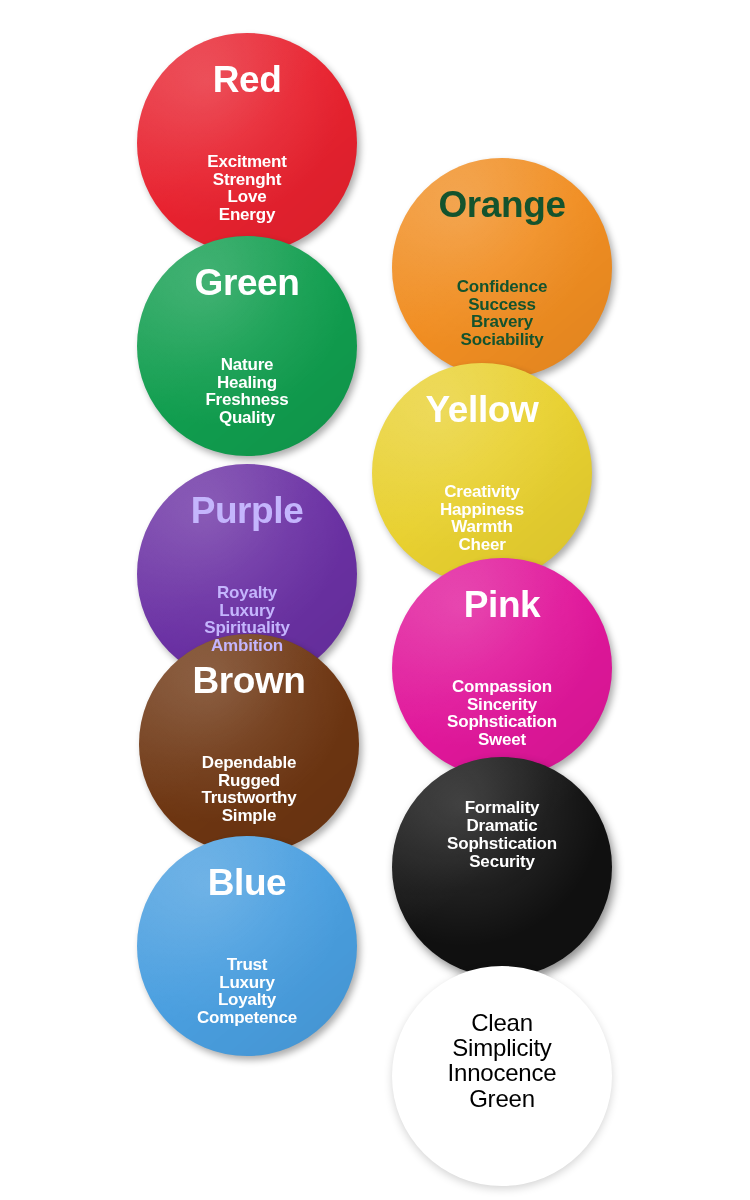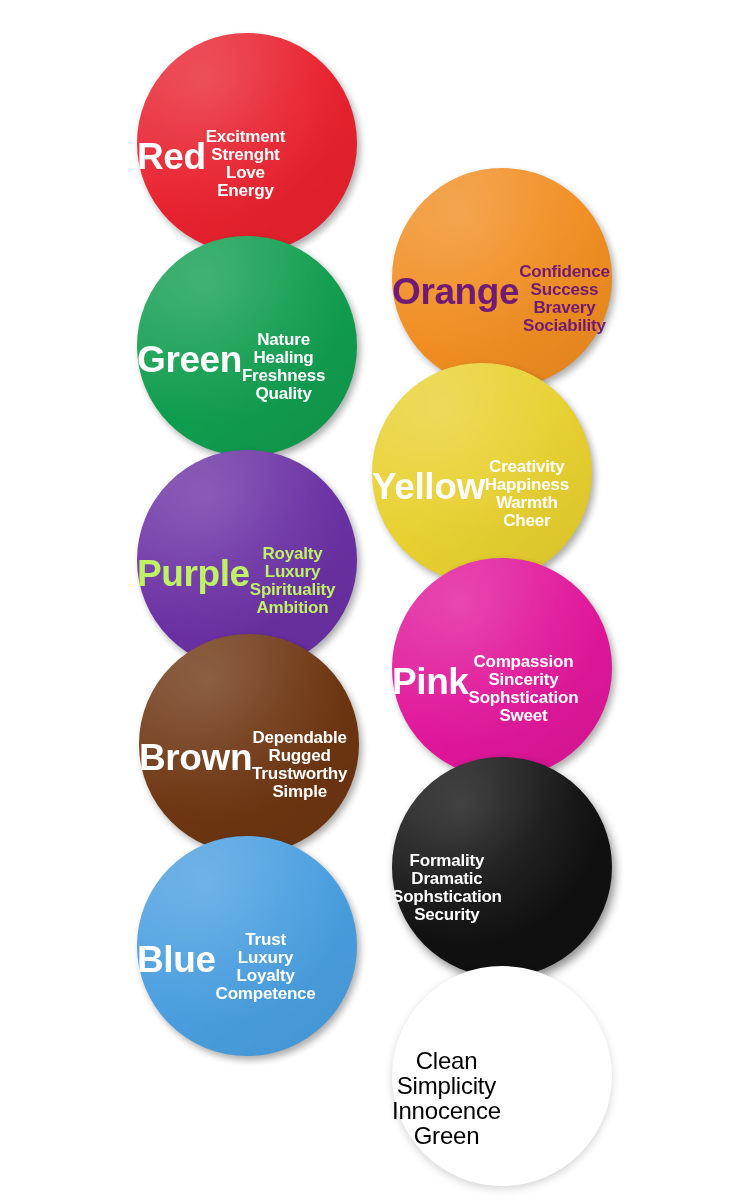--- a/index.html
+++ b/index.html
@@ -18,27 +18,28 @@
     height:1200px;
     background:#ffffff;
   }
 
   .circle {
     position:absolute;
     width:220px;
     height:220px;
     border-radius:50%;
     display:flex;
-    flex-direction:row;
+    flex-direction:column;
     align-items:center;
     justify-content:flex-start;
     text-align:center;
     padding-top:28px;
     color:#ffffff;
     box-shadow: 3px 4px 7px rgba(0,0,0,0.33);
+    gap: 40px;
   }
 
   
   .circle::after {
     content:"";
     position:absolute;
     inset:0;
     border-radius:50%;
     background:
       radial-gradient(circle at 32% 22%, rgba(255,255,255,0.17) 0%, rgba(255,255,255,0.06) 38%, rgba(255,255,255,0) 62%),
@@ -94,21 +95,21 @@
     </div>
     <div class="circle" style="left: 137px; top: 236px; background: rgb(17, 158, 79); color: rgb(255, 255, 255);">
       <div class="c-title">Green</div>
       <div class="c-traits">
         <div>Nature</div>
         <div>Healing</div>
         <div>Freshness</div>
         <div>Quality</div>
       </div>
     </div>
-    <div class="circle" style="left: 137px; top: 450px; background: rgb(107, 49, 164); color: #bef264;">
+    <div class="circle" style="left: 137px; top: 464px; background: rgb(107, 49, 164); color: #c4b5fd;">
       <div class="c-title">Purple</div>
       <div class="c-traits">
         <div>Royalty</div>
         <div>Luxury</div>
         <div>Spirituality</div>
         <div>Ambition</div>
       </div>
     </div>
     <div class="circle" style="left: 139px; top: 634px; background: rgb(110, 54, 18); color: rgb(255, 255, 255);">
       <div class="c-title">Brown</div>
@@ -121,21 +122,21 @@
     </div>
     <div class="circle" style="left: 137px; top: 836px; background: rgb(74, 159, 224); color: rgb(255, 255, 255);">
       <div class="c-title">Blue</div>
       <div class="c-traits">
         <div>Trust</div>
         <div>Luxury</div>
         <div>Loyalty</div>
         <div>Competence</div>
       </div>
     </div>
-    <div class="circle" style="left: 392px; top: 168px; background: rgb(241, 142, 34); color: #701a75;">
+    <div class="circle" style="left: 392px; top: 158px; background: rgb(241, 142, 34); color: #14532d;">
       <div class="c-title">Orange</div>
       <div class="c-traits">
         <div>Confidence</div>
         <div>Success</div>
         <div>Bravery</div>
         <div>Sociability</div>
       </div>
     </div>
     <div class="circle" style="left: 372px; top: 363px; background: rgb(233, 209, 48); color: rgb(255, 255, 255);">
       <div class="c-title">Yellow</div>

